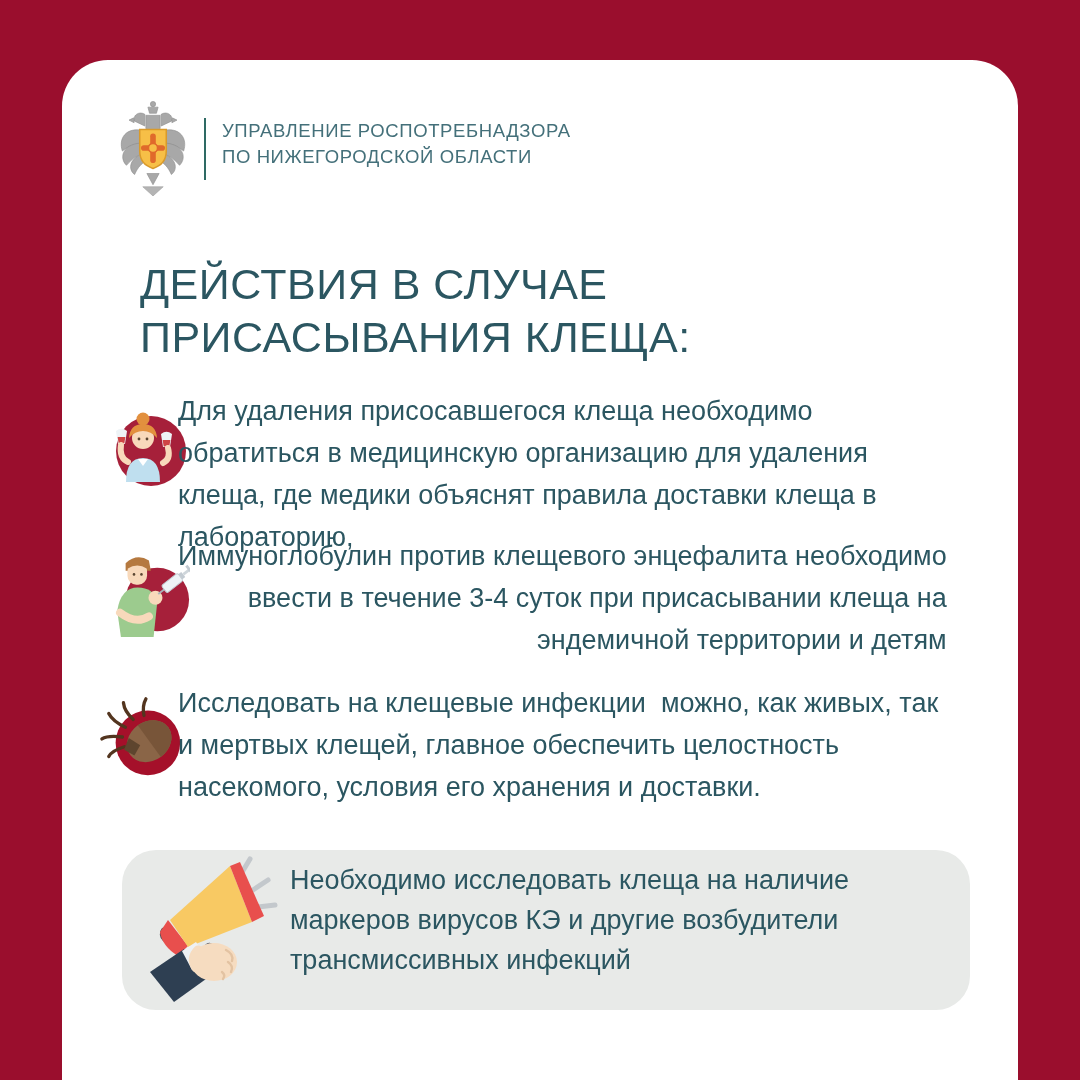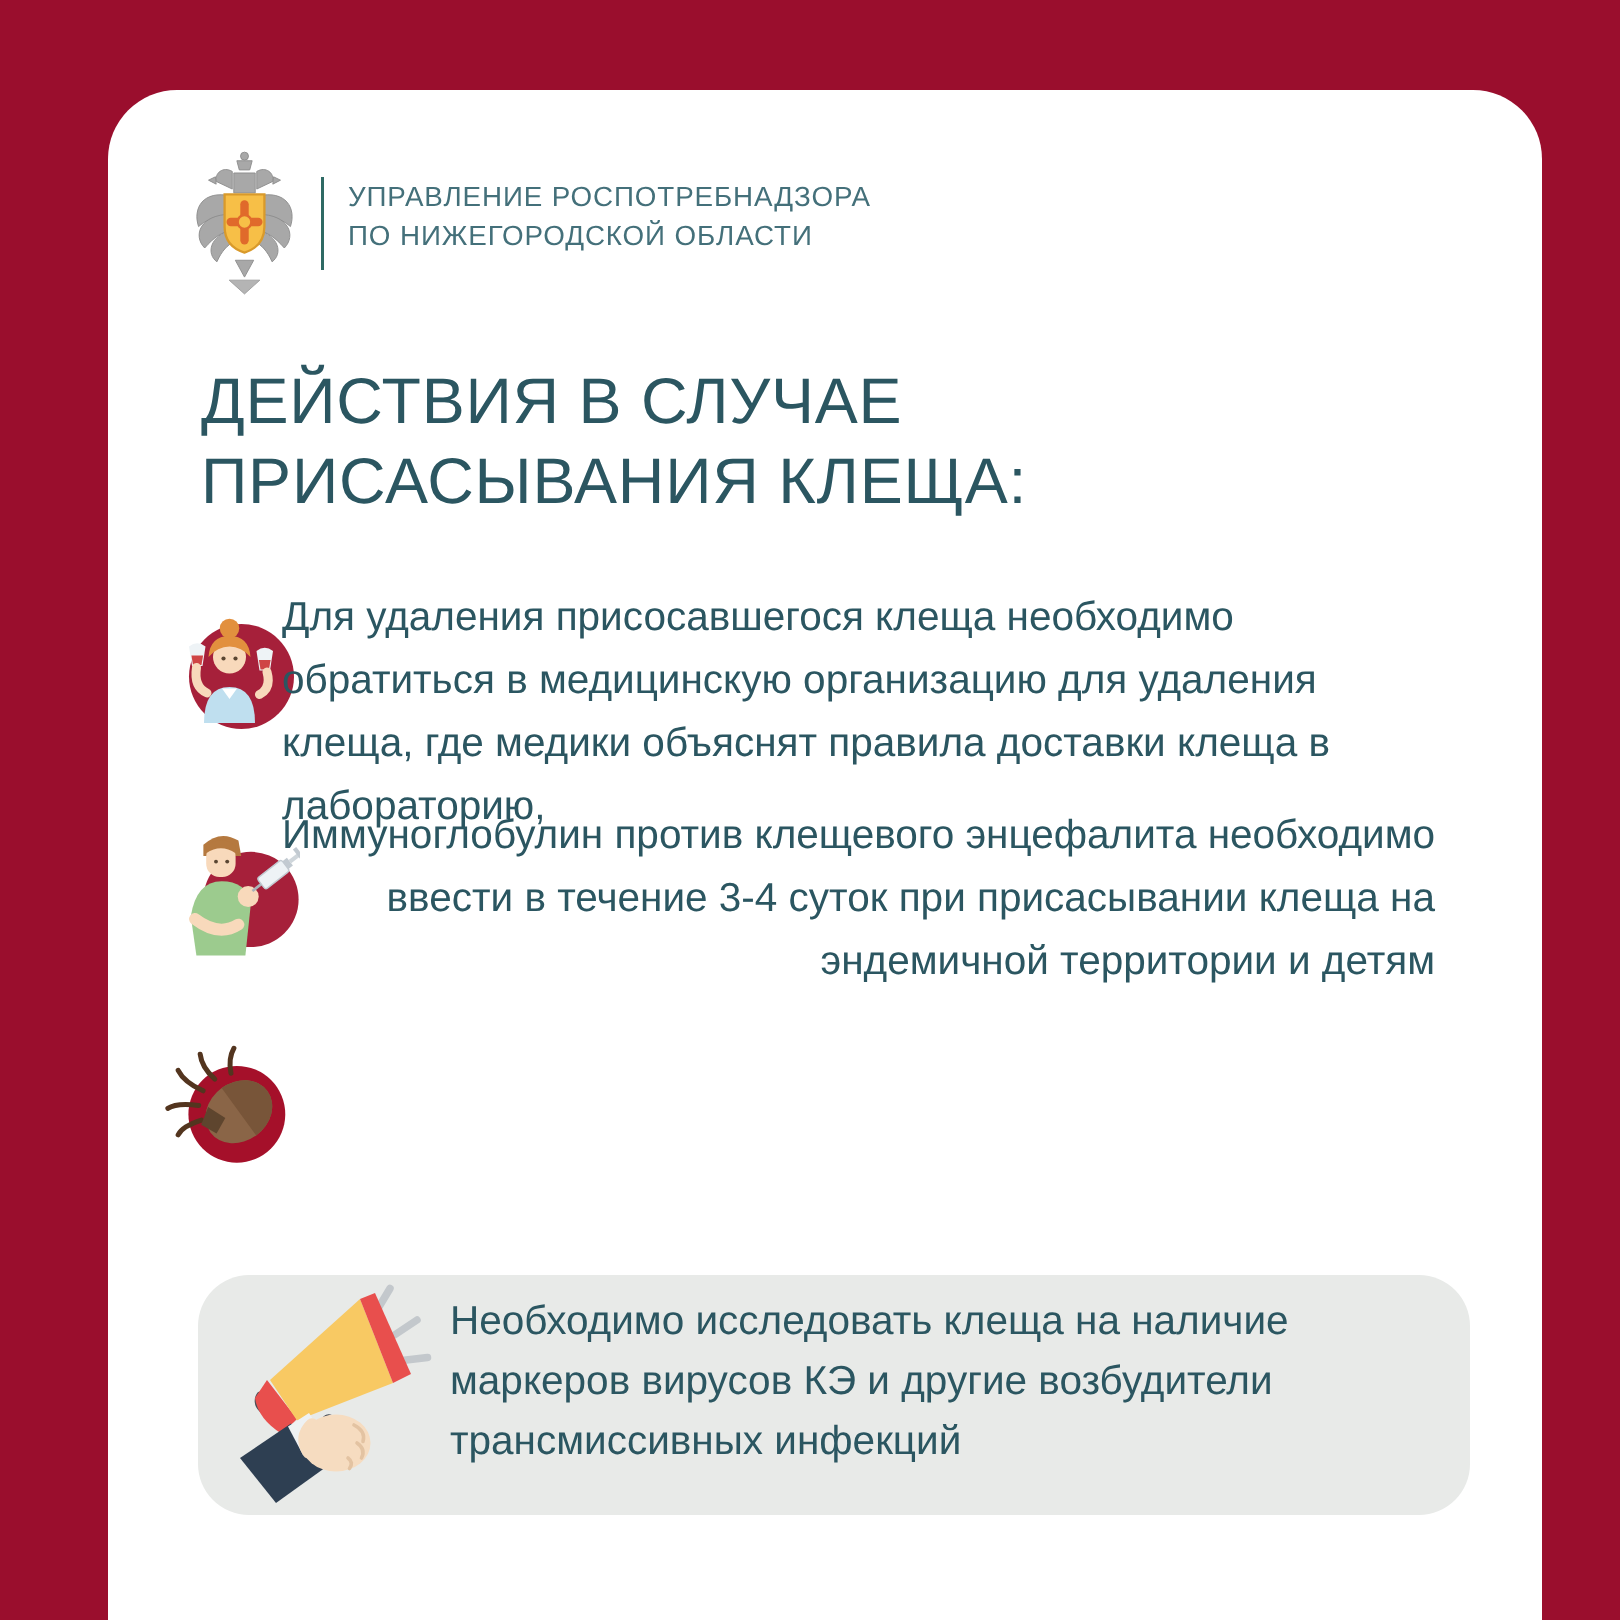--- a/index.html
+++ b/index.html
@@ -19,21 +19,21 @@
     background:var(--background);
   }
   .stage{
     position:relative;
     width:1080px;height:1080px;
     background:var(--background);
     overflow:hidden;
   }
   .card{
     position:absolute;
-    left:72px;top:60px;
+    left:62px;top:60px;
     width:956px;height:1020px;
     background:var(--card);
     border-radius:46px 46px 0 0;
     text-decoration:underline;
   }
   
   .logo{
     position:absolute;left:52px;top:40px;
     width:78px;height:98px;
   }
@@ -45,21 +45,21 @@
   .brand-name{
     position:absolute;left:160px;top:58px;
     font-size:18.5px;line-height:26px;
     letter-spacing:0.6px;
     color:var(--header-text);
     white-space:pre-line;
   }
   
   .title{
     position:absolute;left:62px;top:182px;
-    margin:0;
+    margin:16px;
     font-size:43px;line-height:53px;
     font-weight:400;
     letter-spacing:0.5px;
     color:var(--title-text);
     white-space:pre-line;
   }
   
   .bullet-text{
     position:absolute;left:116px;
     font-size:27px;line-height:42px;
@@ -186,20 +186,23 @@
         <path d="M25 45 q-15 -2 -21 2"></path>
         <path d="M27 55 q-13 4 -16 10"></path>
         <path d="M47 23 q-2 -10 2 -17"></path>
       </g>
       <g transform="rotate(-36 48 50)">
         <ellipse cx="52" cy="52" rx="24" ry="20" fill="#8a6547"></ellipse>
         <path d="M52 32 a24 20 0 0 1 0 40 z" fill="#785539"></path>
         <path d="M26 44 l11 -7 5 13 -11 5 z" fill="#5e452e"></path>
       </g>
     </svg>
+    <div class="bullet-text t3">Исследовать на клещевые инфекции&nbsp; можно, как живых, так
+и мертвых клещей, главное обеспечить целостность
+насекомого, условия его хранения и доставки.</div>
 
     <div class="callout">
       <svg class="megaphone" viewBox="0 0 146 152" aria-hidden="true">
         <g stroke="#c3c8cc" stroke-width="5" stroke-linecap="round">
           <line x1="99" y1="24" x2="108" y2="9"></line>
           <line x1="111" y1="40" x2="126" y2="30"></line>
           <line x1="116" y1="57" x2="133" y2="55"></line>
         </g>
         <path d="M24 78 m-4 0 a9 9 0 0 0 14 12 l-6 -14 z" fill="#4a4f58"></path>
         <path d="M26 70 L46 96 L36 106 Q20 96 18 82 Z" fill="#E84F4D"></path>

